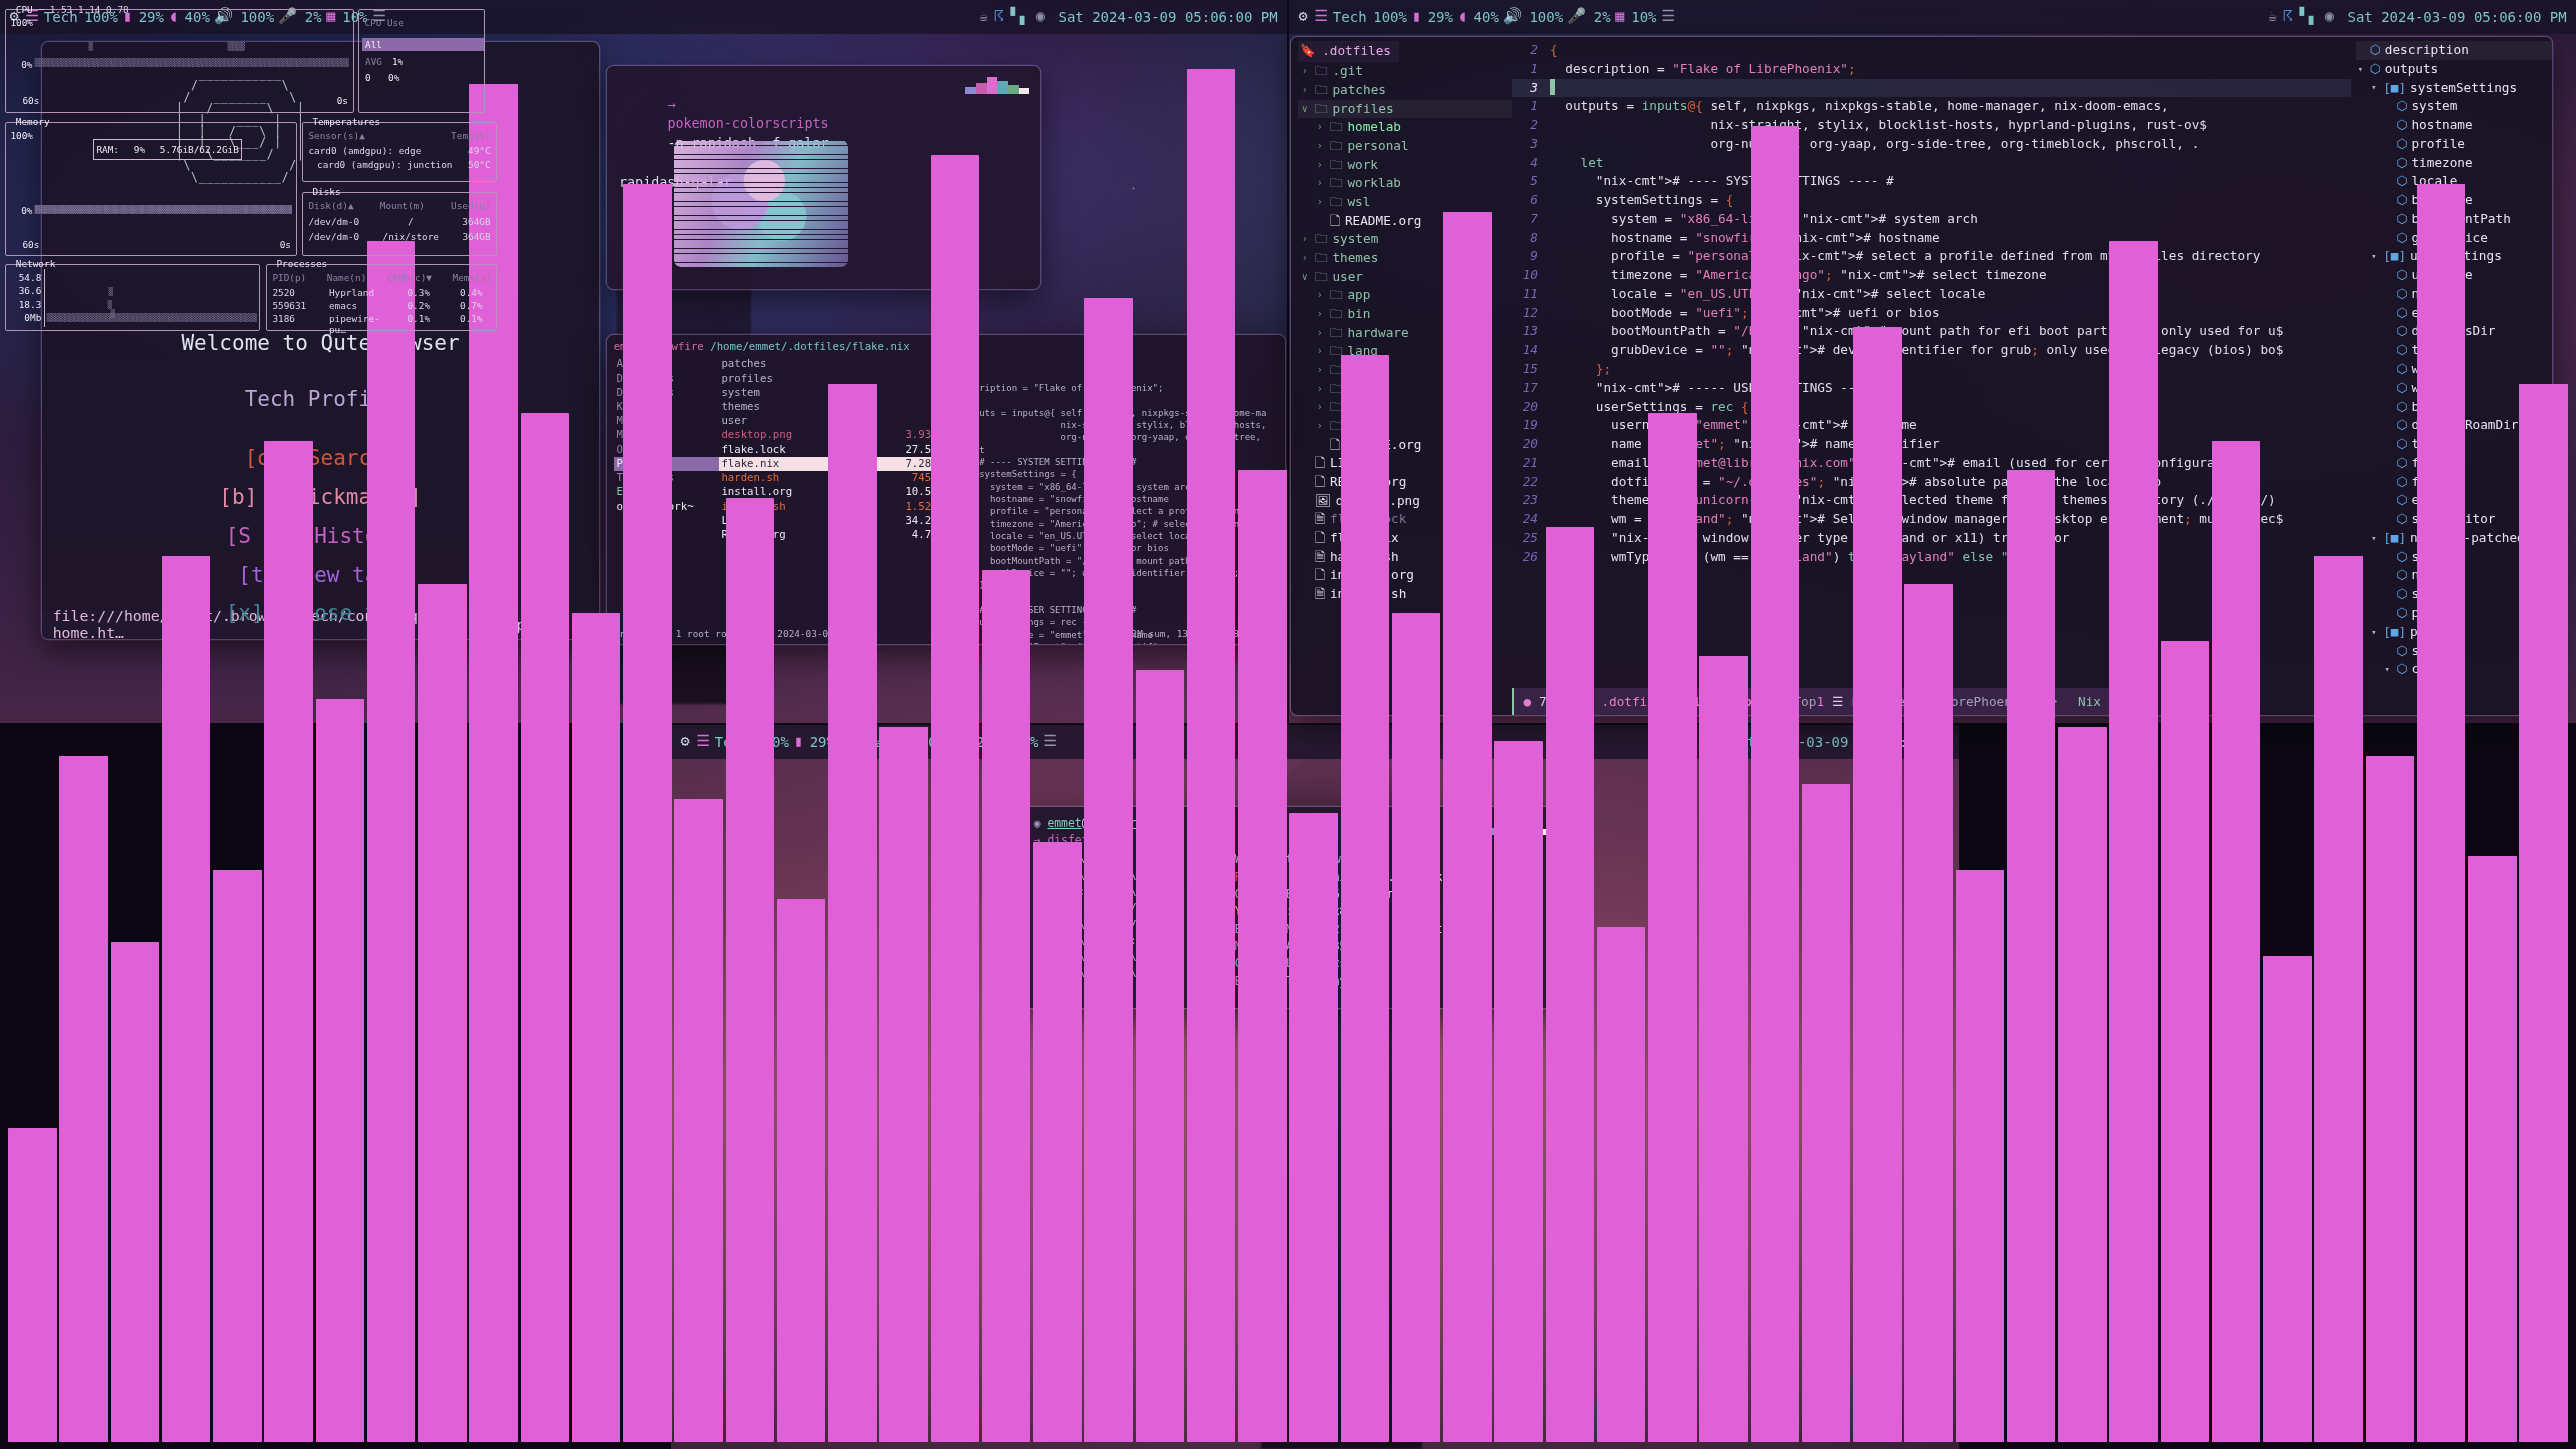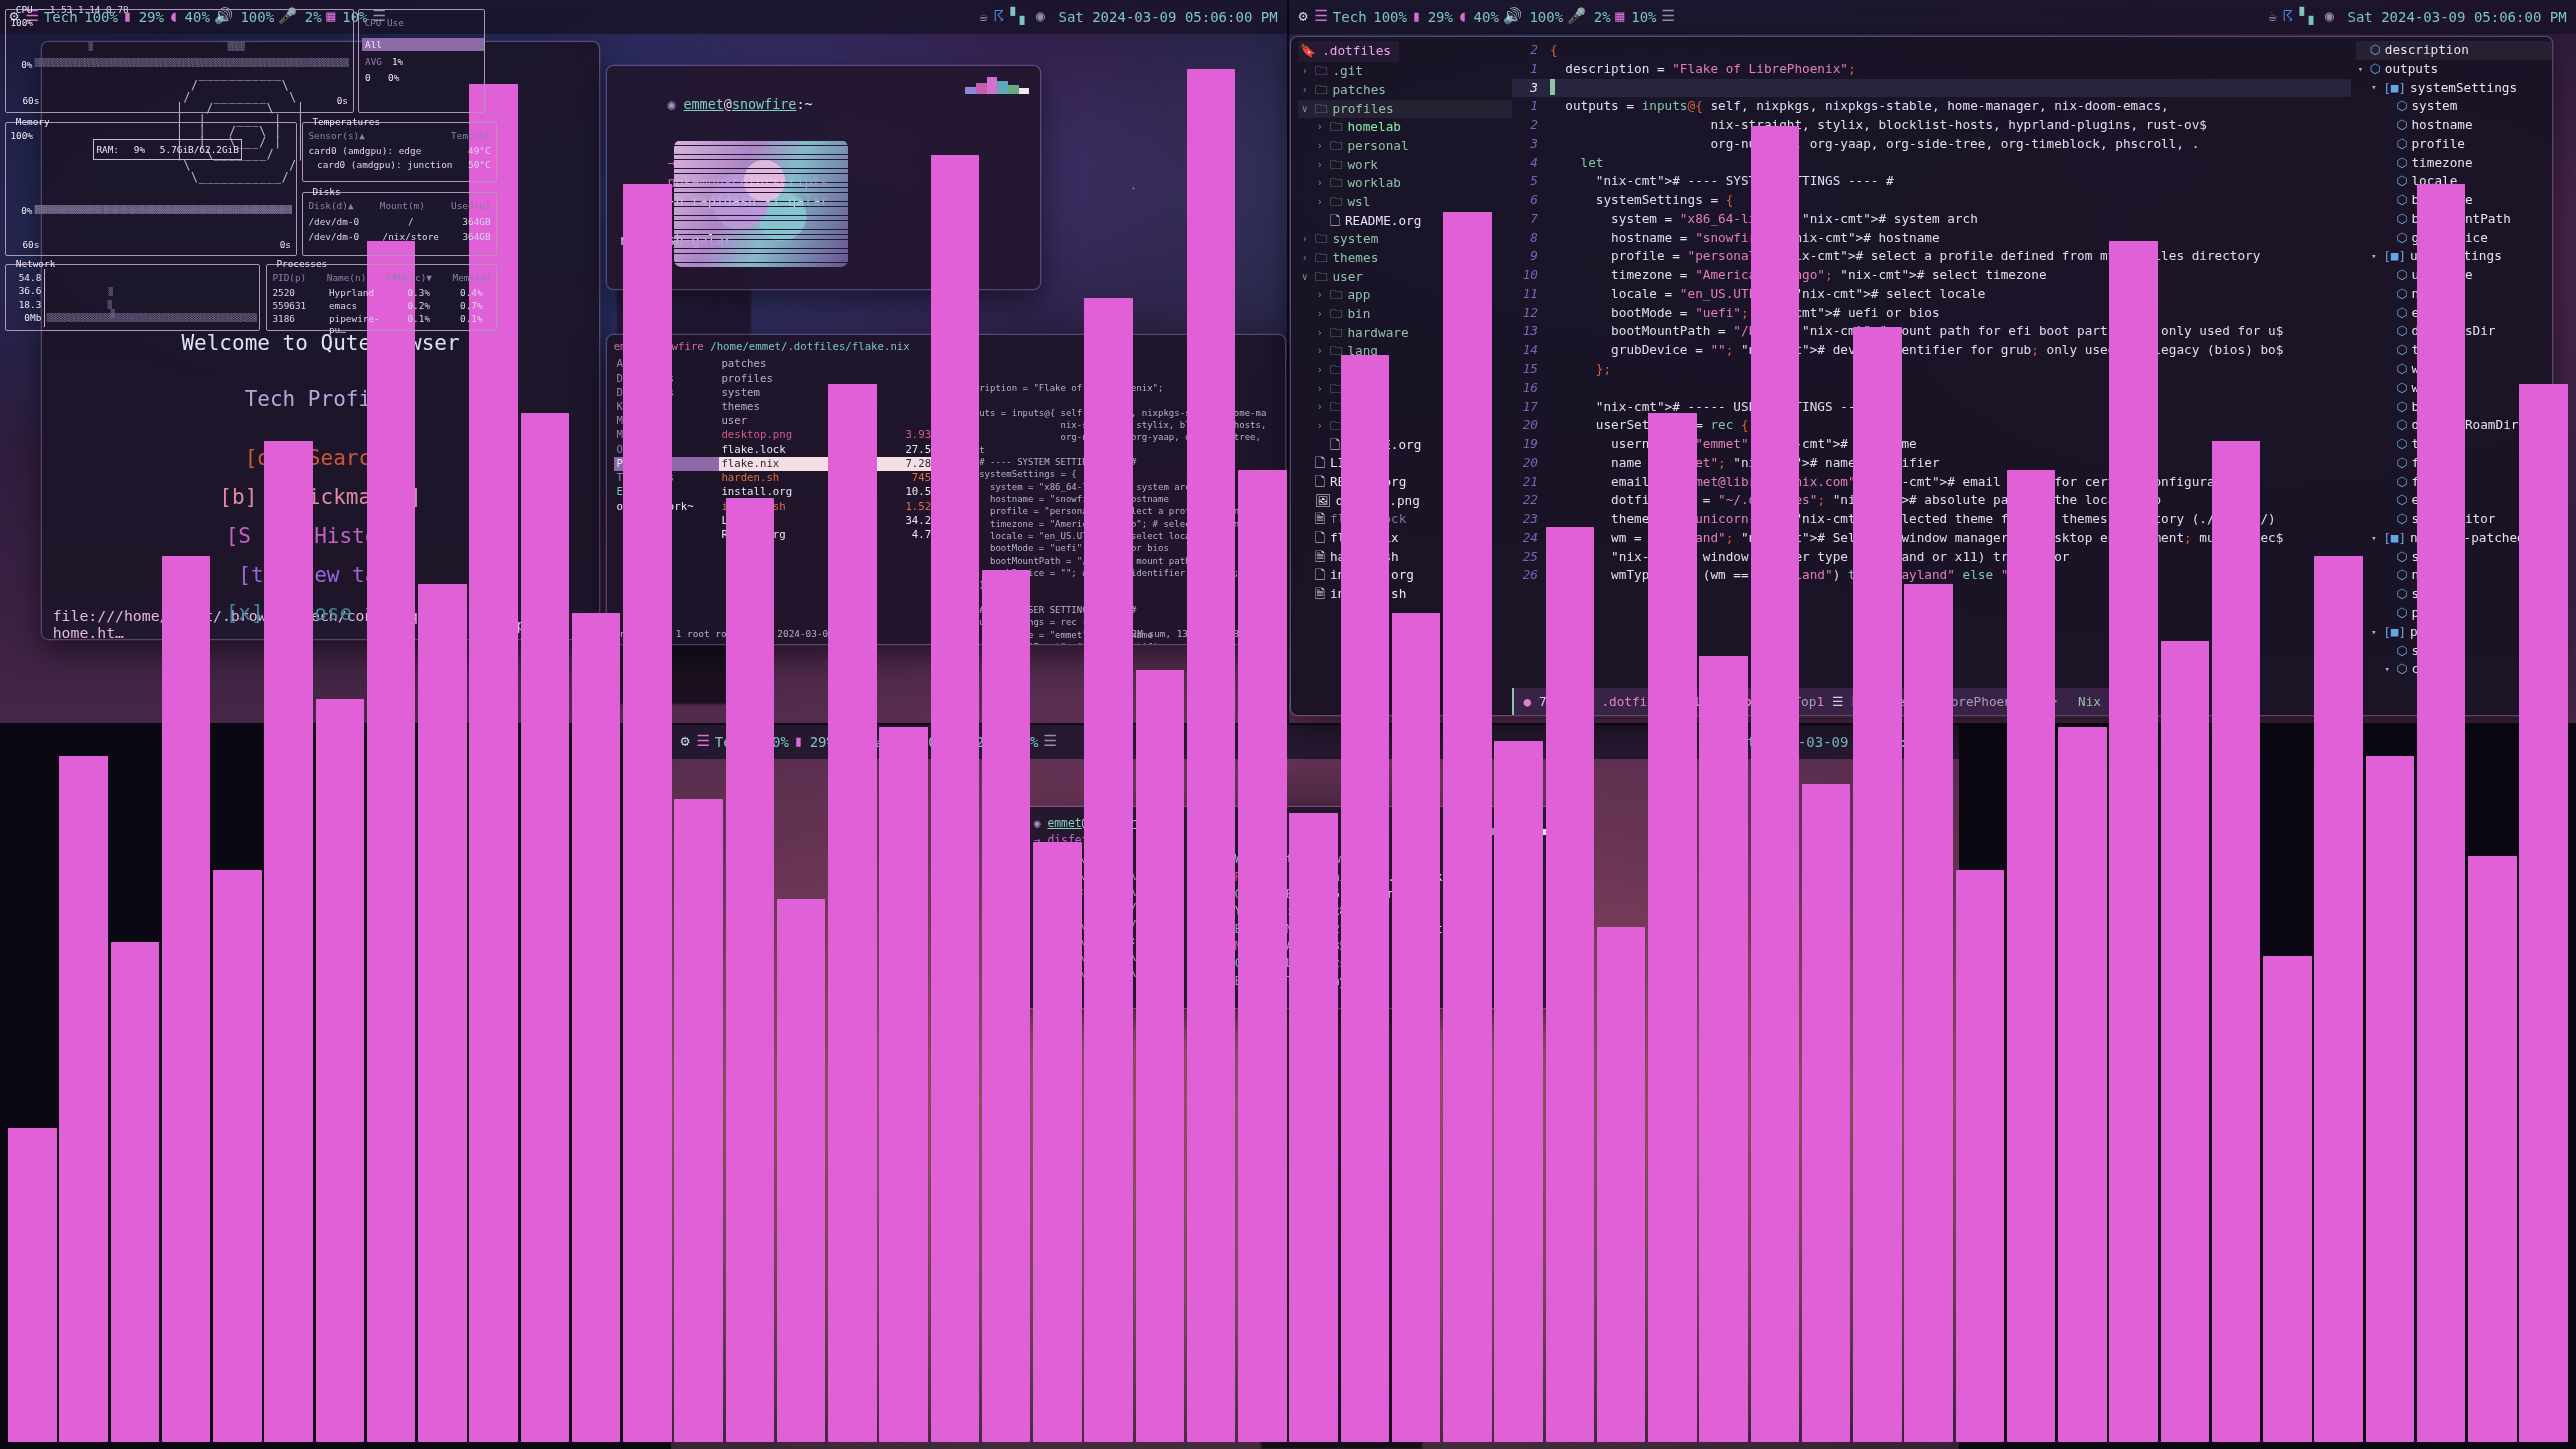--- a/index.html
+++ b/index.html
@@ -356,23 +356,20 @@
     </div>
     <div class="statusbar">
       <span>file:///home/emmet/.browser/Tech/config/qute-home.ht…</span>
       <span>[top]</span>
       <span>[1/1]</span>
     </div>
   </div>
 
   <div class="win" id="pokewin">
     <div class="ln">
-      <span style="color:#9f93bb">◉ </span><span class="u-user">emmet</span><span class="at">@</span><span class="u-host">snowfire</span><span class="tilde">:~</span>
-    </div>
-    <div class="ln">
       <span class="arrow">→</span>
       <span class="cmd">pokemon-colorscripts</span>
       <span class="argtxt">-n rapidash -f galar</span>
     </div>
     <div class="ln" style="color:#ded9ec">rapidash-galar</div>
     <div class="poke-swatch">
       <i style="height:6.7px;background:#8c8ad0"></i>
       <i style="height:10.7px;background:#c45fae"></i>
       <i style="height:17.4px;background:#d86fd0"></i>
       <i style="height:13.4px;background:#5fa8b8"></i>
@@ -504,21 +501,20 @@
           <div class="cl"><span class="lnum">6</span><span style="color: rgb(226, 220, 239);">      systemSettings = <span class="nix-br">{</span></span></div>
           <div class="cl"><span class="lnum">7</span><span style="color: rgb(226, 220, 239);">        system = <span class="nix-str">"x86_64-linux"</span><span class="nix-br">;</span> <span class="&lt;span">"nix-cmt"</span>&gt;# system arch</span></div>
           <div class="cl"><span class="lnum">8</span><span style="color: rgb(226, 220, 239);">        hostname = <span class="nix-str">"snowfire"</span><span class="nix-br">;</span> <span class="&lt;span">"nix-cmt"</span>&gt;# hostname</span></div>
           <div class="cl"><span class="lnum">9</span><span style="color: rgb(226, 220, 239);">        profile = <span class="nix-str">"personal"</span><span class="nix-br">;</span> <span class="&lt;span">"nix-cmt"</span>&gt;# select a profile defined from my profiles directory</span></div>
           <div class="cl"><span class="lnum">10</span><span style="color: rgb(226, 220, 239);">        timezone = <span class="nix-str">"America/Chicago"</span><span class="nix-br">;</span> <span class="&lt;span">"nix-cmt"</span>&gt;# select timezone</span></div>
           <div class="cl"><span class="lnum">11</span><span style="color: rgb(226, 220, 239);">        locale = <span class="nix-str">"en_US.UTF-8"</span><span class="nix-br">;</span> <span class="&lt;span">"nix-cmt"</span>&gt;# select locale</span></div>
           <div class="cl"><span class="lnum">12</span><span style="color: rgb(226, 220, 239);">        bootMode = <span class="nix-str">"uefi"</span><span class="nix-br">;</span> <span class="&lt;span">"nix-cmt"</span>&gt;# uefi or bios</span></div>
           <div class="cl"><span class="lnum">13</span><span style="color: rgb(226, 220, 239);">        bootMountPath = <span class="nix-str">"/boot"</span><span class="nix-br">;</span> <span class="&lt;span">"nix-cmt"</span>&gt;# mount path for efi boot partition<span class="nix-br">;</span> only used for u$</span></div>
           <div class="cl"><span class="lnum">14</span><span style="color: rgb(226, 220, 239);">        grubDevice = <span class="nix-str">""</span><span class="nix-br">;</span> <span class="&lt;span">"nix-cmt"</span>&gt;# device identifier for grub<span class="nix-br">;</span> only used for legacy (bios) bo$</span></div>
           <div class="cl"><span class="lnum">15</span><span style="color: rgb(226, 220, 239);">      <span class="nix-br">}</span><span class="nix-br">;</span></span></div>
-          <div class="cl"><span class="lnum">16</span><span style="color: rgb(226, 220, 239);">&nbsp;</span></div>
           <div class="cl"><span class="lnum">17</span><span style="color: rgb(226, 220, 239);">      <span class="&lt;span">"nix-cmt"</span>&gt;# ----- USER SETTINGS ----- #</span></div>
           <div class="cl"><span class="lnum">20</span><span style="color: rgb(226, 220, 239);">      userSettings = <span class="nix-let">rec</span> <span class="nix-br">{</span></span></div>
           <div class="cl"><span class="lnum">19</span><span style="color: rgb(226, 220, 239);">        username = <span class="nix-str">"emmet"</span><span class="nix-br">;</span> <span class="&lt;span">"nix-cmt"</span>&gt;# username</span></div>
           <div class="cl"><span class="lnum">20</span><span style="color: rgb(226, 220, 239);">        name = <span class="nix-str">"Emmet"</span><span class="nix-br">;</span> <span class="&lt;span">"nix-cmt"</span>&gt;# name/identifier</span></div>
           <div class="cl"><span class="lnum">21</span><span style="color: rgb(226, 220, 239);">        email = <span class="nix-str">"emmet@librephoenix.com"</span><span class="nix-br">;</span> <span class="&lt;span">"nix-cmt"</span>&gt;# email (used for certain configurations)</span></div>
           <div class="cl"><span class="lnum">22</span><span style="color: rgb(226, 220, 239);">        dotfilesDir = <span class="nix-str">"~/.dotfiles"</span><span class="nix-br">;</span> <span class="&lt;span">"nix-cmt"</span>&gt;# absolute path of the local repo</span></div>
           <div class="cl"><span class="lnum">23</span><span style="color: rgb(226, 220, 239);">        theme = <span class="nix-str">"uwunicorn-yt"</span><span class="nix-br">;</span> <span class="&lt;span">"nix-cmt"</span>&gt;# selected theme from my themes directory (./themes/)</span></div>
           <div class="cl"><span class="lnum">24</span><span style="color: rgb(226, 220, 239);">        wm = <span class="nix-str">"hyprland"</span><span class="nix-br">;</span> <span class="&lt;span">"nix-cmt"</span>&gt;# Selected window manager or desktop environment<span class="nix-br">;</span> must selec$</span></div>
           <div class="cl"><span class="lnum">25</span><span style="color: rgb(226, 220, 239);">        <span class="&lt;span">"nix-cmt"</span>&gt;# window manager type (hyprland or x11) translator</span></div>
           <div class="cl"><span class="lnum">26</span><span style="color: rgb(226, 220, 239);">        wmType = <span class="nix-let">if</span> (wm == <span class="nix-str">"hyprland"</span>) <span class="nix-let">then</span> <span class="nix-str">"wayland"</span> <span class="nix-let">else</span> <span class="nix-str">"x11"</span><span class="nix-br">;</span></span></div>

